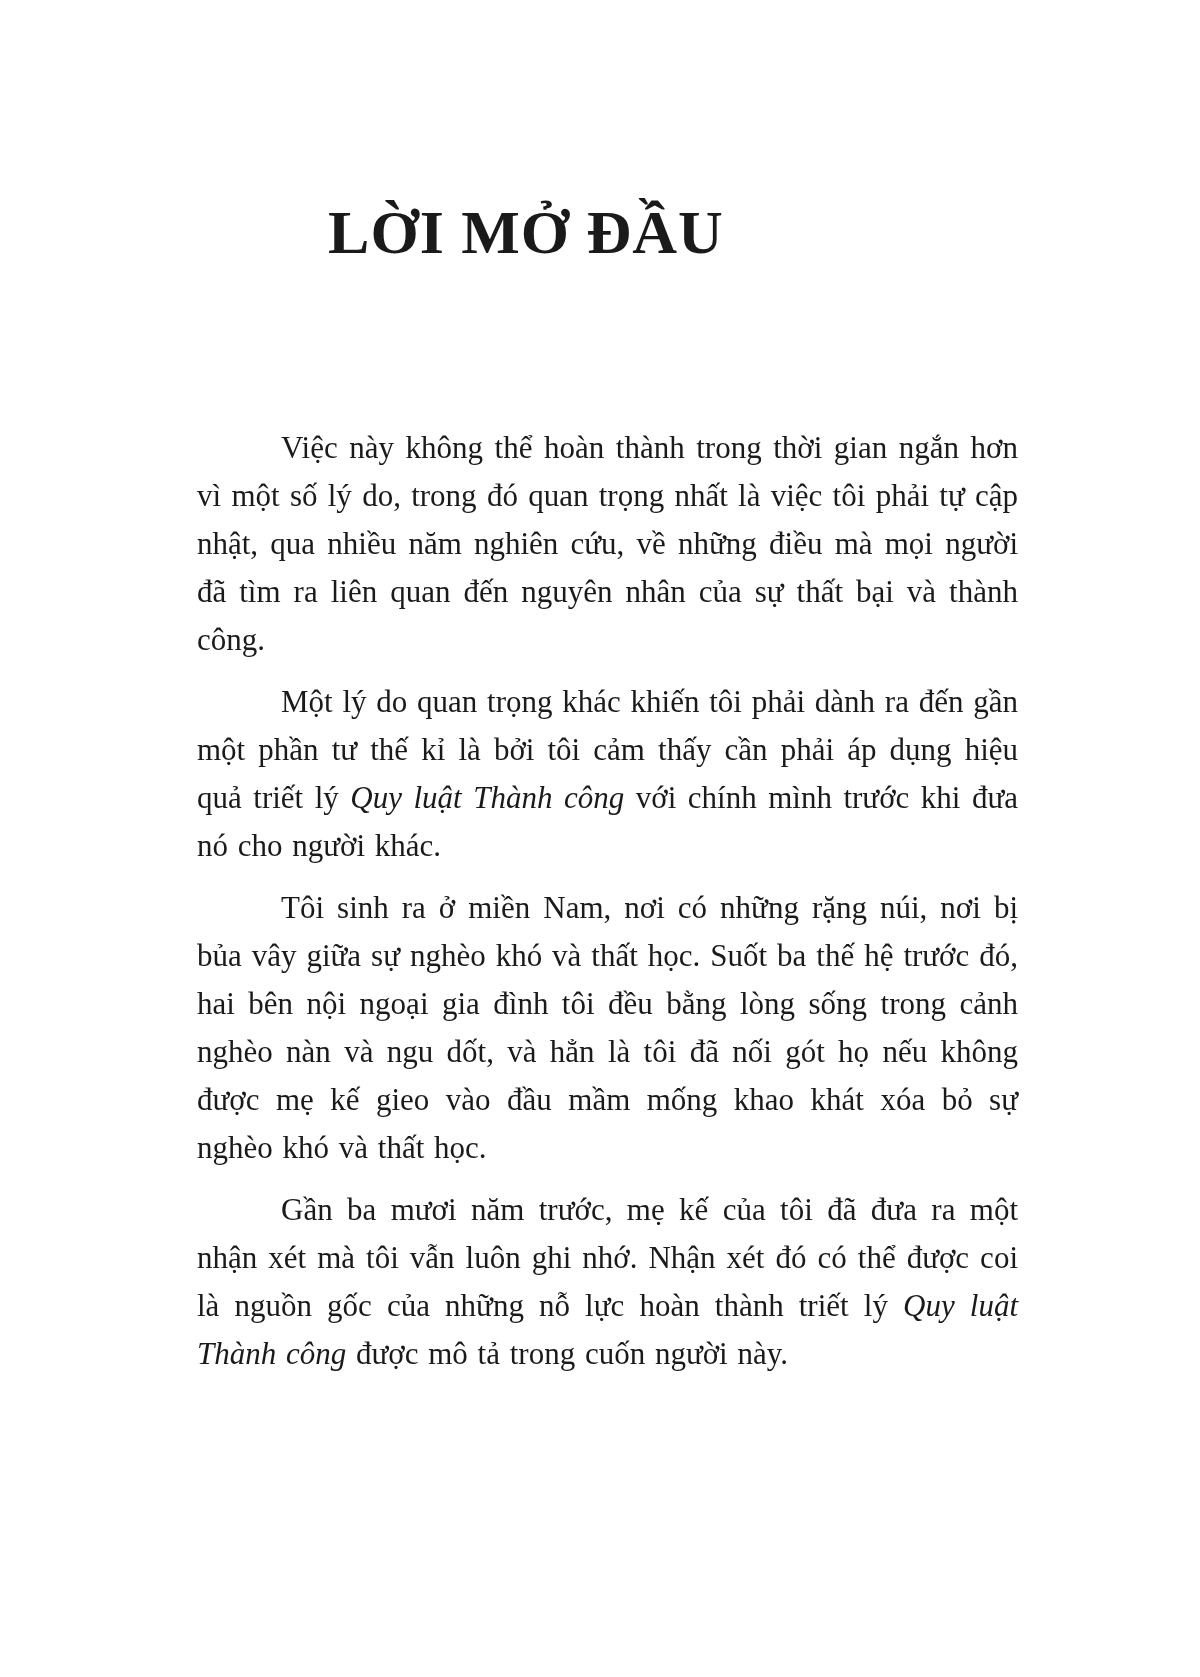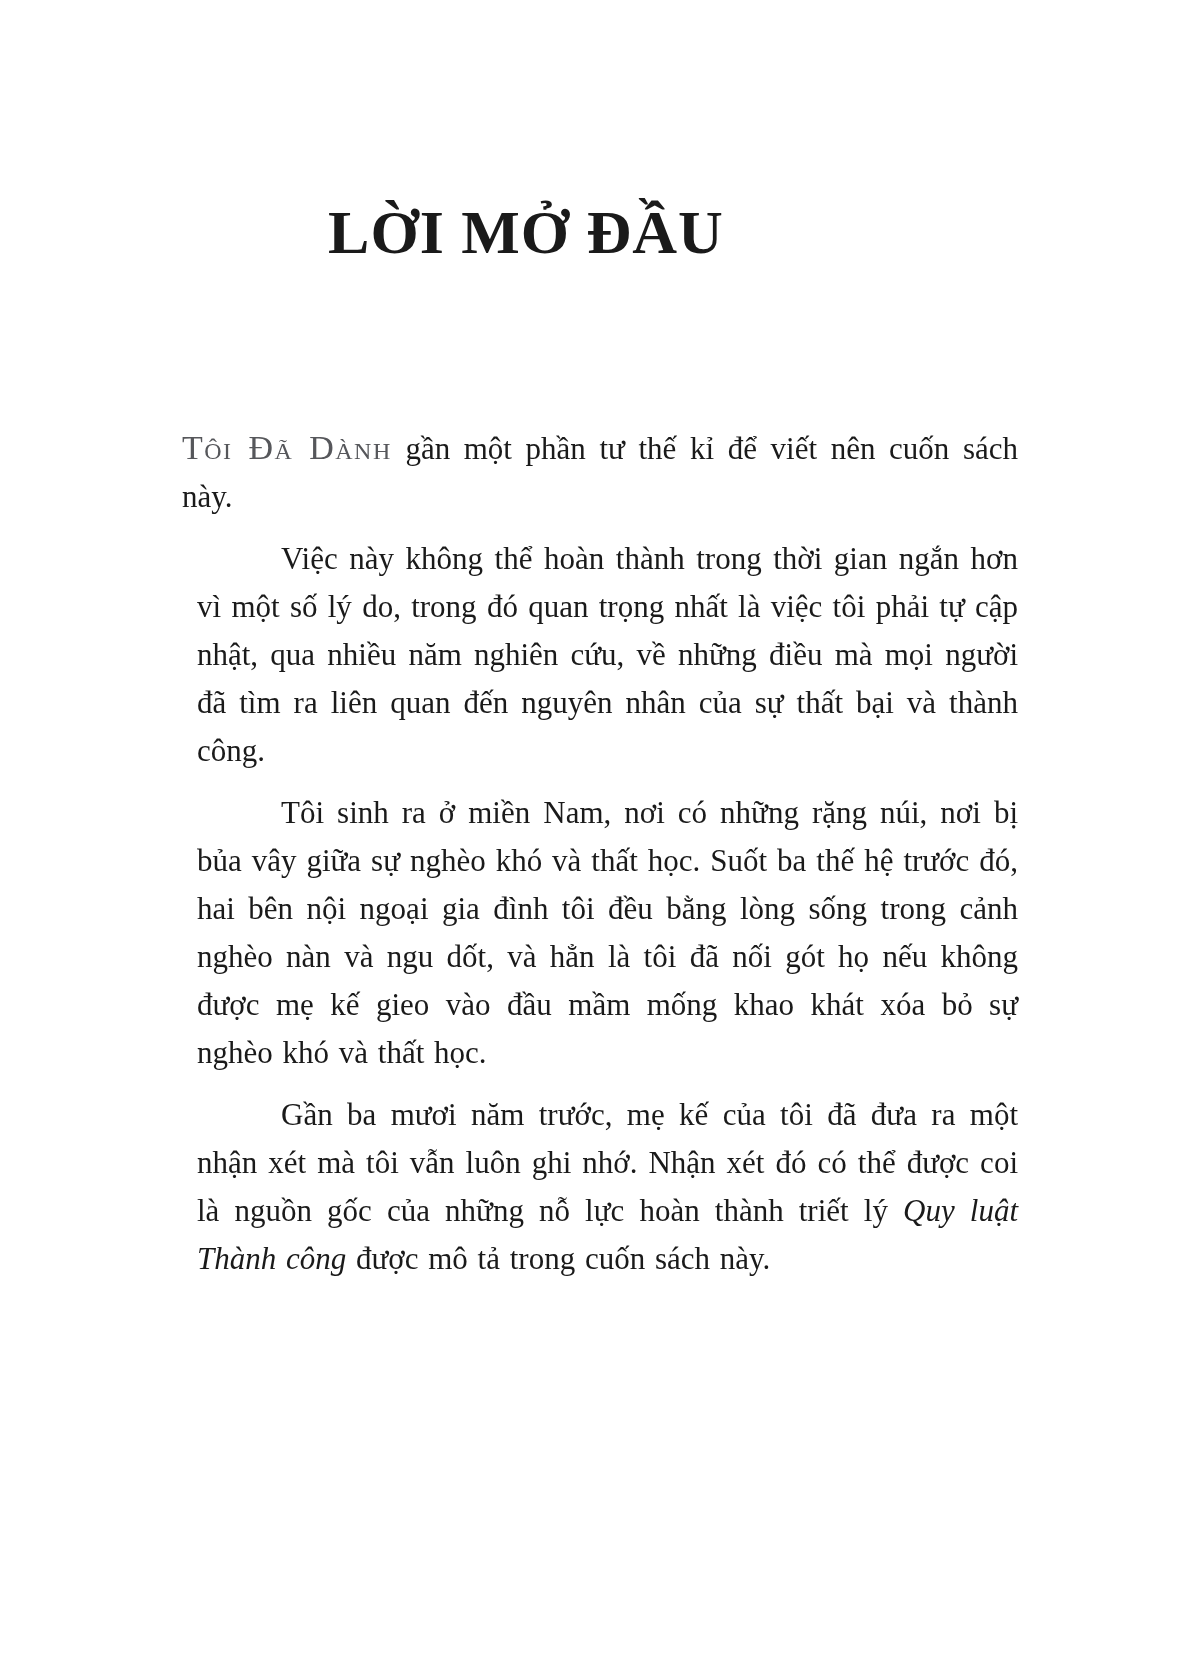--- a/index.html
+++ b/index.html
@@ -60,18 +60,18 @@
     letter-spacing: 1.5px;
     color: var(--lead-color, #56575b);
   }
 </style>
 </head>
 <body>
 
 <div class="page">
   <h1 class="title">LỜI MỞ ĐẦU</h1>
   <div class="body-text">
-      <p><span class="lead-smallcaps">Tôi Đã Dành</span><span class="normal"> gần một phần tư thế kỉ để viết nên cuốn sách này.</span></p>
       <p class="indent"><span class="normal">Việc này không thể hoàn thành trong thời gian ngắn hơn vì một số lý do, trong đó quan trọng nhất là việc tôi phải tự cập nhật, qua nhiều năm nghiên cứu, về những điều mà mọi người đã tìm ra liên quan đến nguyên nhân của sự thất bại và thành công.</span></p>
+      <p class="indent"><span class="normal">Một lý do quan trọng khác khiến tôi phải dành ra đến gần một phần tư thế kỉ là bởi tôi cảm thấy cần phải áp dụng hiệu quả triết lý </span><span class="italic">Quy luật Thành công</span><span class="normal"> với chính mình trước khi đưa nó cho người khác.</span></p>
       <p class="indent"><span class="normal">Tôi sinh ra ở miền Nam, nơi có những rặng núi, nơi bị bủa vây giữa sự nghèo khó và thất học. Suốt ba thế hệ trước đó, hai bên nội ngoại gia đình tôi đều bằng lòng sống trong cảnh nghèo nàn và ngu dốt, và hẳn là tôi đã nối gót họ nếu không được mẹ kế gieo vào đầu mầm mống khao khát xóa bỏ sự nghèo khó và thất học.</span></p>
-      <p class="indent"><span class="normal">Gần ba mươi năm trước, mẹ kế của tôi đã đưa ra một nhận xét mà tôi vẫn luôn ghi nhớ. Nhận xét đó có thể được coi là nguồn gốc của những nỗ lực hoàn thành triết lý </span><span class="italic">Quy luật Thành công</span><span class="normal"> được mô tả trong cuốn sách này.</span></p>
+      <p class="indent"><span class="normal">Gần ba mươi năm trước, mẹ kế của tôi đã đưa ra một nhận xét mà tôi vẫn luôn ghi nhớ. Nhận xét đó có thể được coi là nguồn gốc của những nỗ lực hoàn thành triết lý </span><span class="italic">Quy luật Thành công</span><span class="normal"> được mô tả trong cuốn người này.</span></p>
     </div>
 </div>
 
 </body></html>

